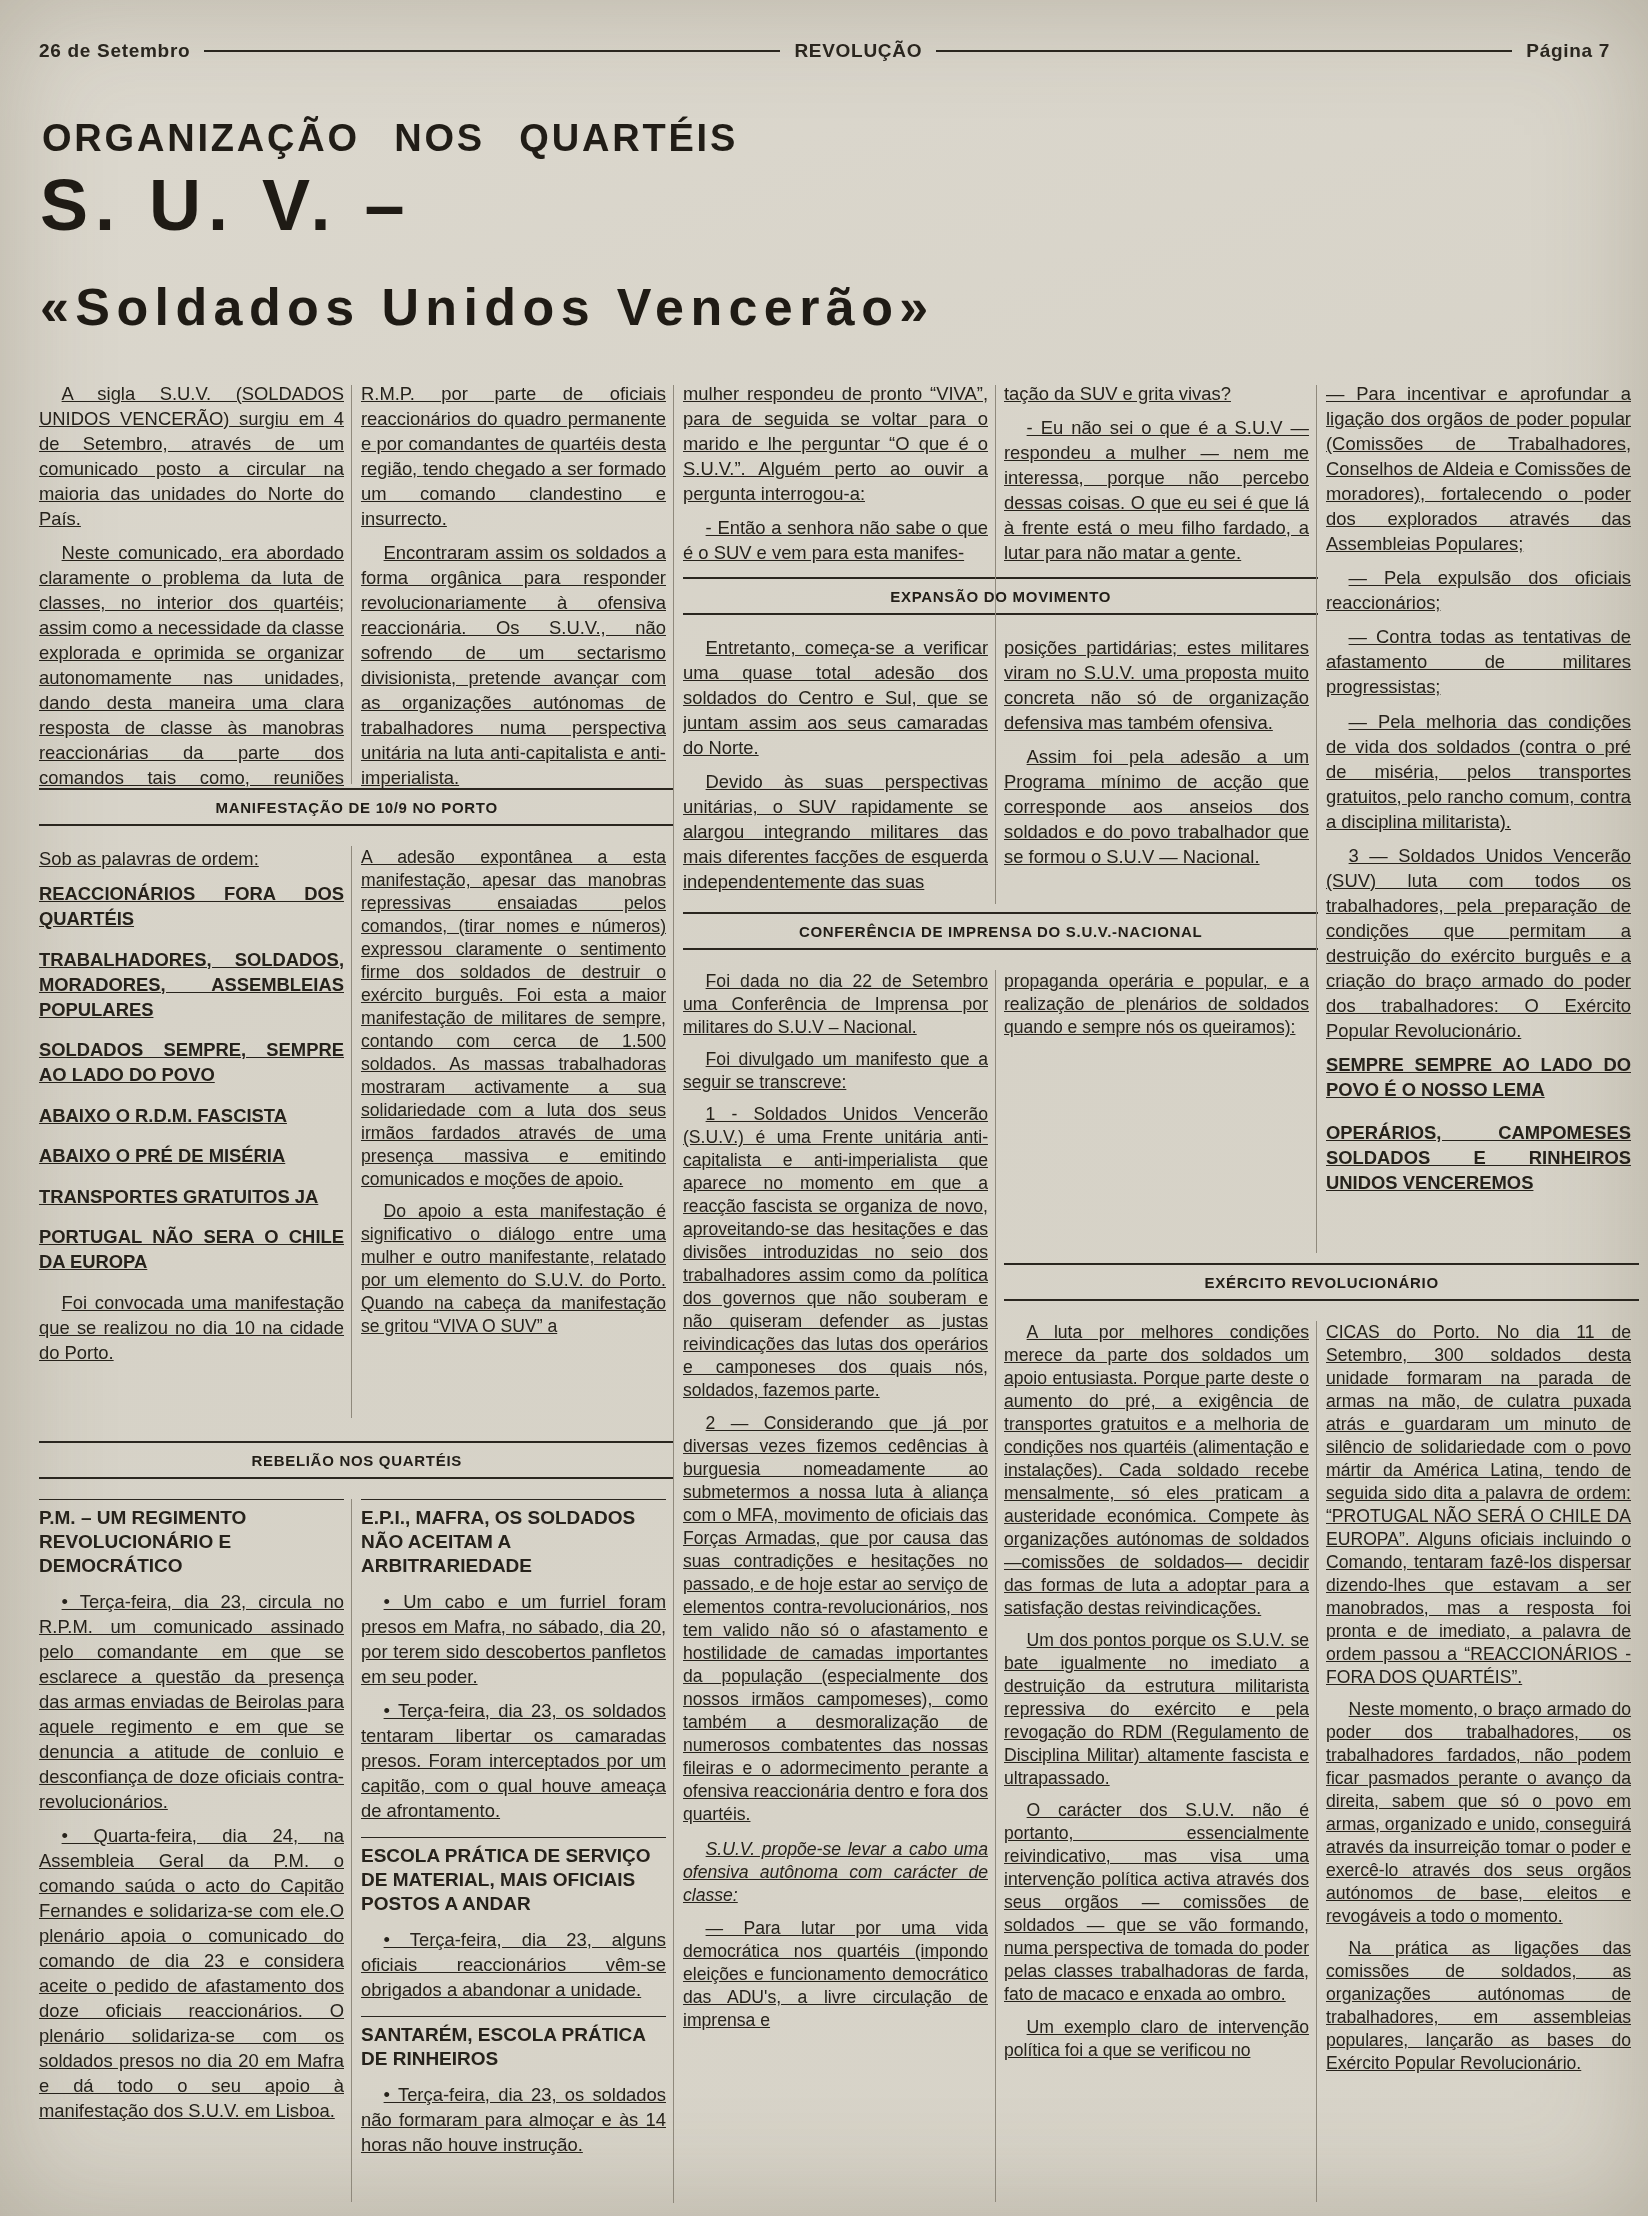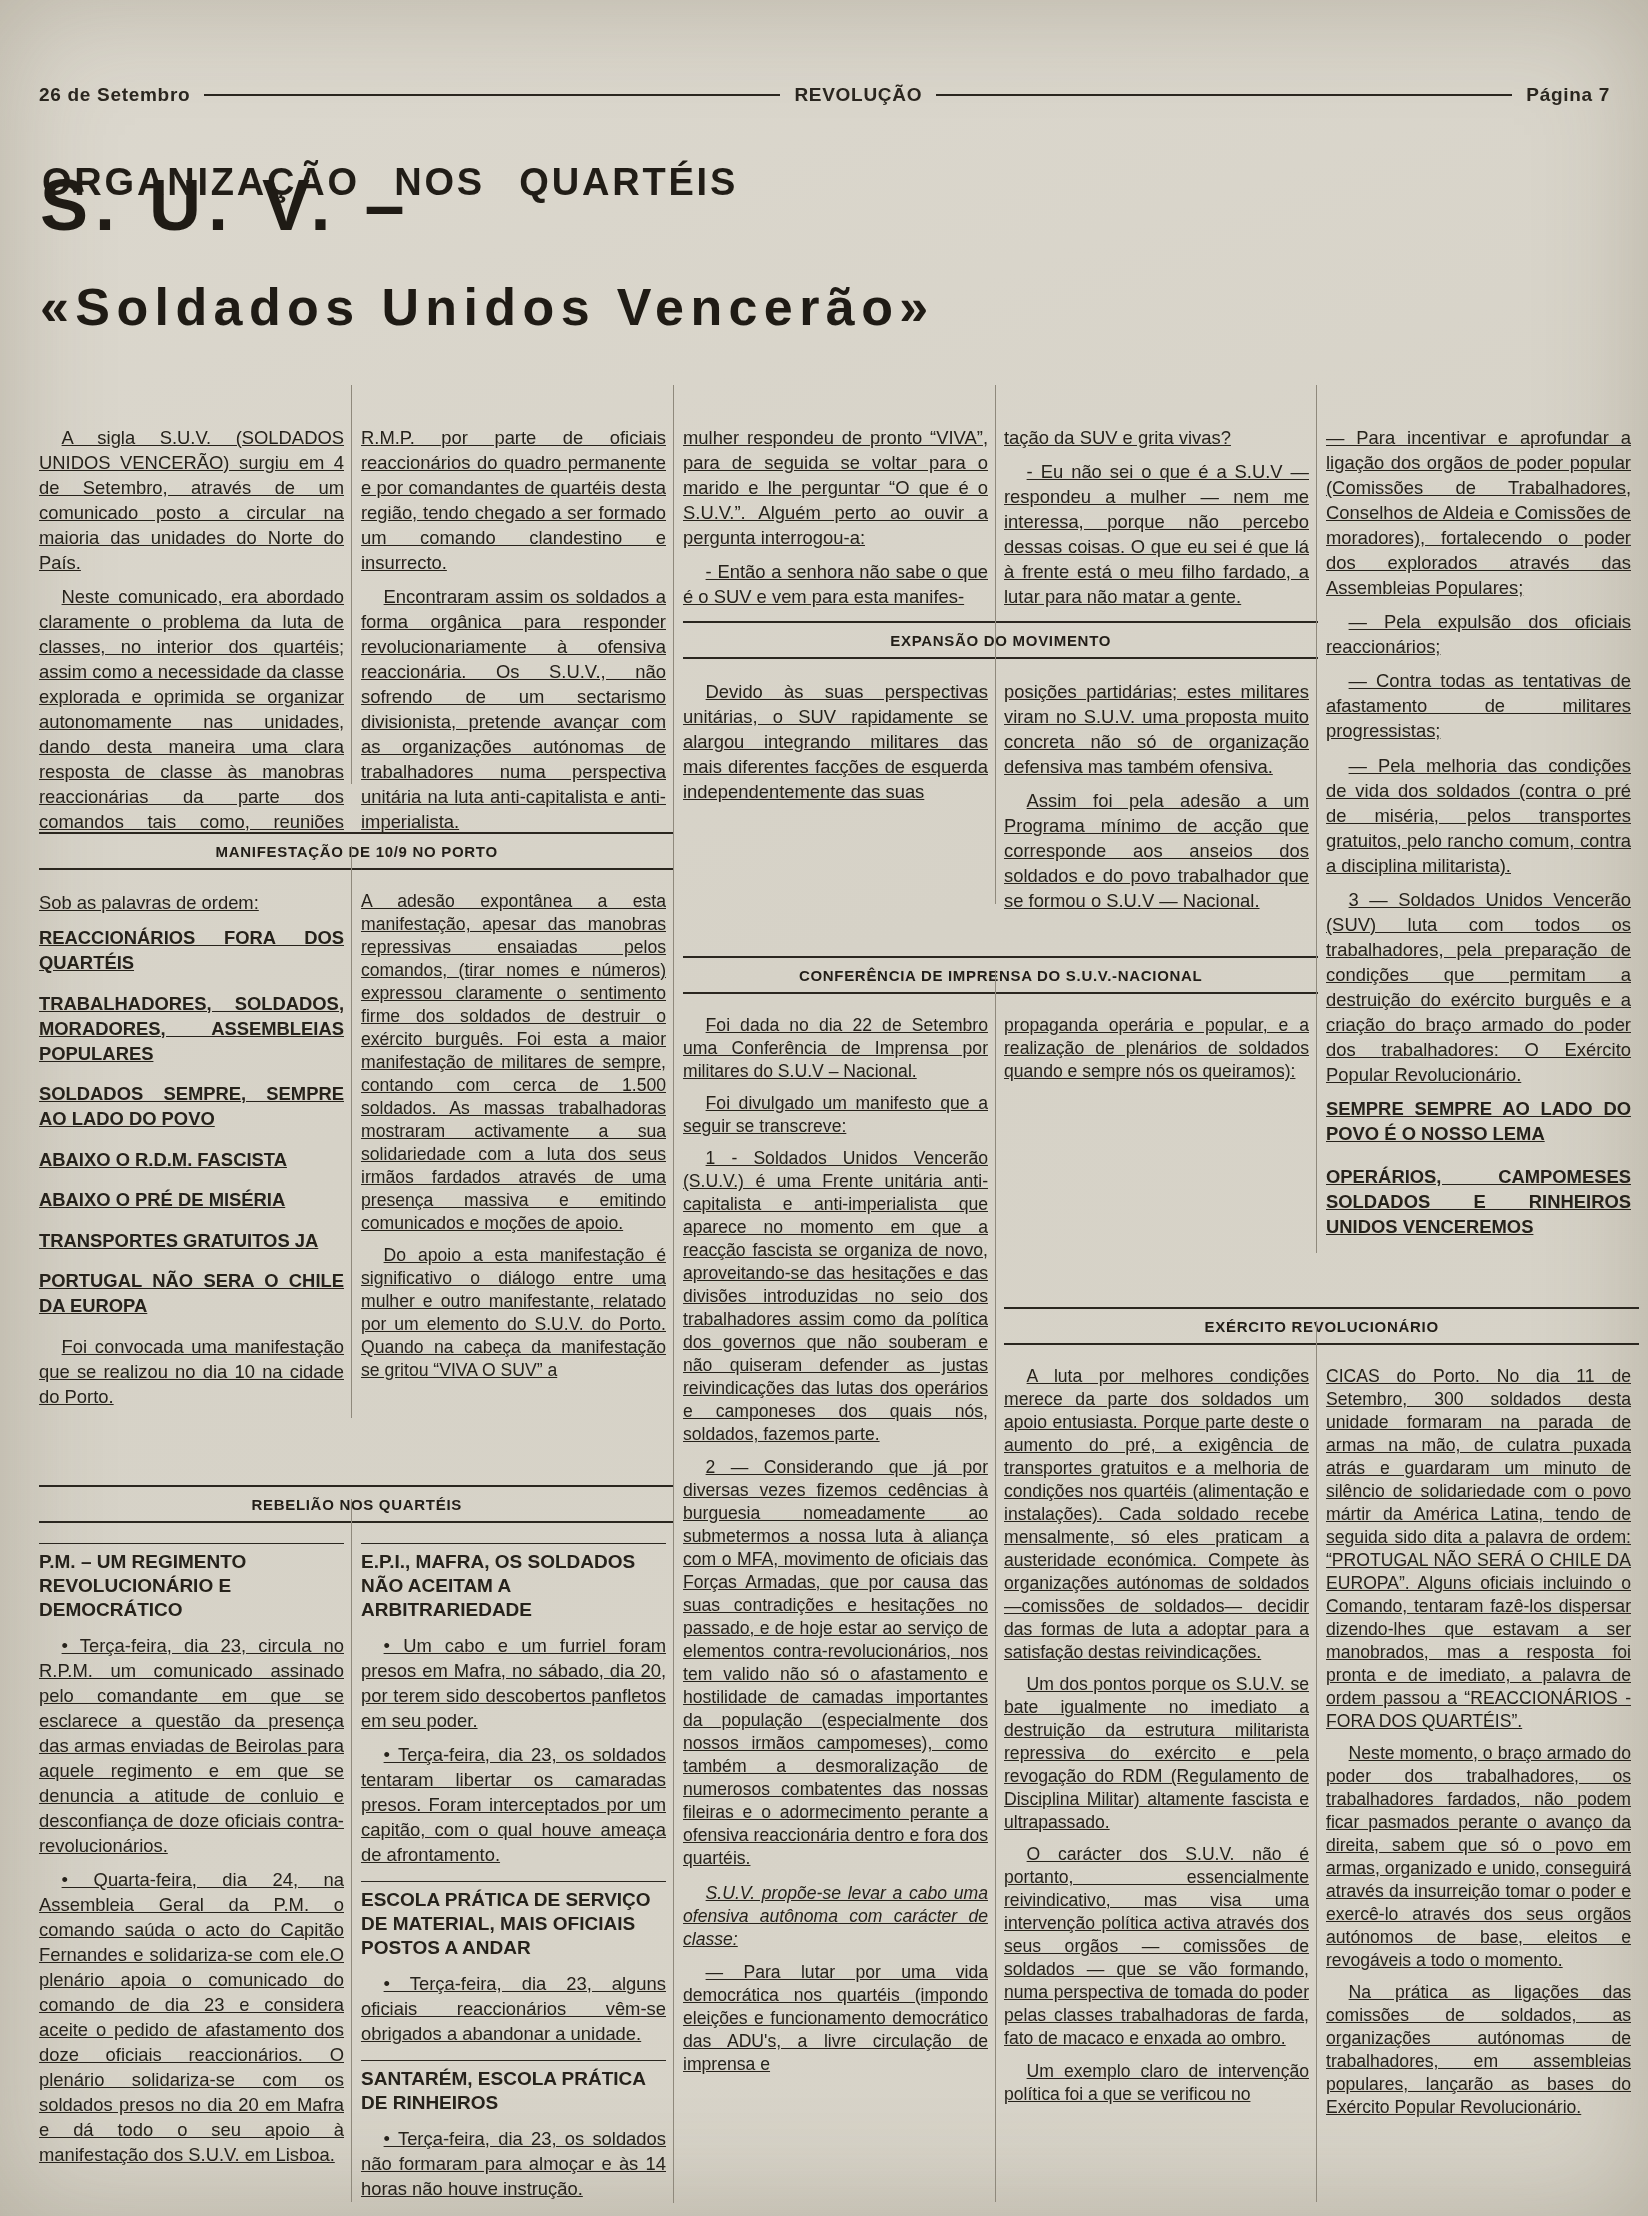--- a/index.html
+++ b/index.html
@@ -5,21 +5,21 @@
   html,body{margin:0;padding:0;background:#b8b4aa;}
   .page{
     position:relative;
     width:1649px;height:2216px;
     background:linear-gradient(160deg,#dcd8ce 0%,#d6d2c7 45%,#d8d4c9 100%);
     box-shadow:inset 0 0 113px rgba(90,80,55,.28);
     font-family:"Liberation Sans",sans-serif;
     color:#26221b;
     overflow:hidden;
   }
-  .abs{position:absolute;margin-top:44px;}
+  .abs{position:absolute;}
   .masthead{
     display:flex;align-items:center;gap:14px;
     font-size:19px;font-weight:700;letter-spacing:0.7px;color:#2a261f;
   }
   .masthead .rule{flex:1;height:2.1px;background:#2a261f;}
   .kicker{font-size:38px;font-weight:700;letter-spacing:2.8px;word-spacing:21px;color:#211d17;}
   .headline{font-weight:700;color:#1f1b15;margin:0;line-height:1.05;}
   .headline-1{font-size:72px;letter-spacing:7px;}
   .headline-2{font-size:52px;letter-spacing:6.4px;margin-top:12px;}
   .section-title{
@@ -88,20 +88,21 @@
     <div class="copy lema">
         <p style="text-indent:0;font-weight:700;margin:0 0 18.4px;">SEMPRE SEMPRE AO LADO DO POVO É O NOSSO LEMA</p>
       </div>
     <div class="copy lema">
         <p style="text-indent:0;font-weight:700;margin:0;">OPERÁRIOS, CAMPOMESES SOLDADOS E RINHEIROS UNIDOS VENCEREMOS</p>
       </div>
   </div>
 
   <div class="abs section-title" style="left:683px;top:577px;width:627px;">EXPANSÃO DO MOVIMENTO</div>
   <div class="abs copy" style="left:683px;top:635px;width:305px;height:275px;">
+      <p>Entretanto, começa-se a verificar uma quase total adesão dos soldados do Centro e Sul, que se juntam assim aos seus camaradas do Norte.</p>
       <p>Devido às suas perspectivas unitárias, o SUV rapidamente se alargou integrando militares das mais diferentes facções de esquerda independentemente das suas</p>
     </div>
   <div class="abs copy flush" style="left:1004px;top:635px;width:305px;height:275px;">
       <p>posições partidárias; estes militares viram no S.U.V. uma proposta muito concreta não só de organização defensiva mas também ofensiva.</p>
       <p>Assim foi pela adesão a um Programa mínimo de acção que corresponde aos anseios dos soldados e do povo trabalhador que se formou o S.U.V — Nacional.</p>
     </div>
 
   <div class="abs section-title" style="left:39px;top:788px;width:627px;">MANIFESTAÇÃO DE 10/9 NO PORTO</div>
   <div class="abs stack" style="left:39px;top:846px;width:305px;height:572px;overflow:hidden;">
     <div class="copy noindent" style="margin-bottom:10px;">

